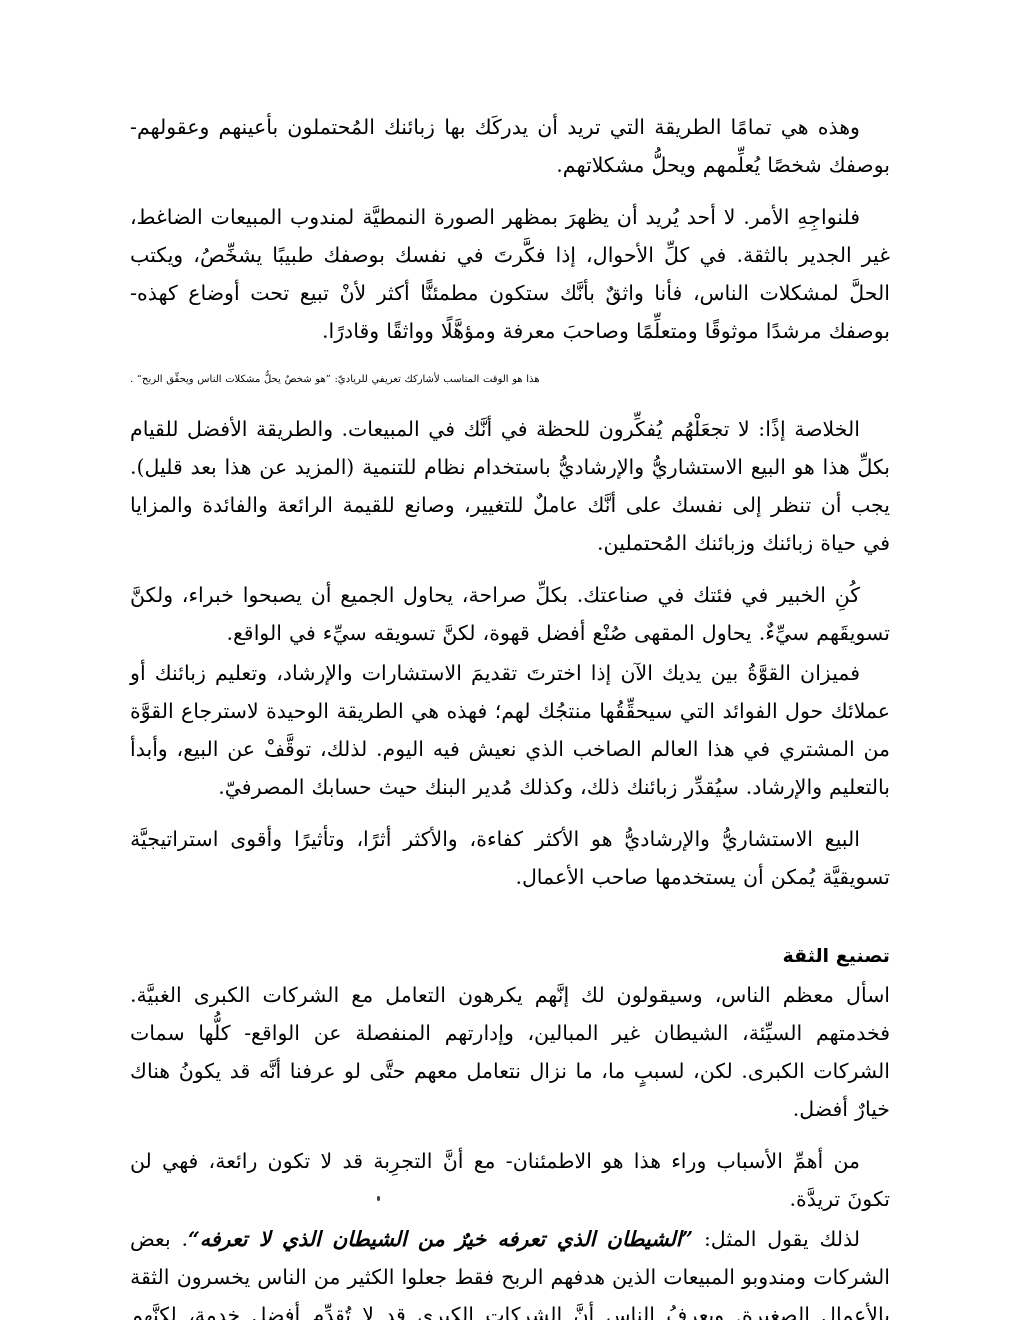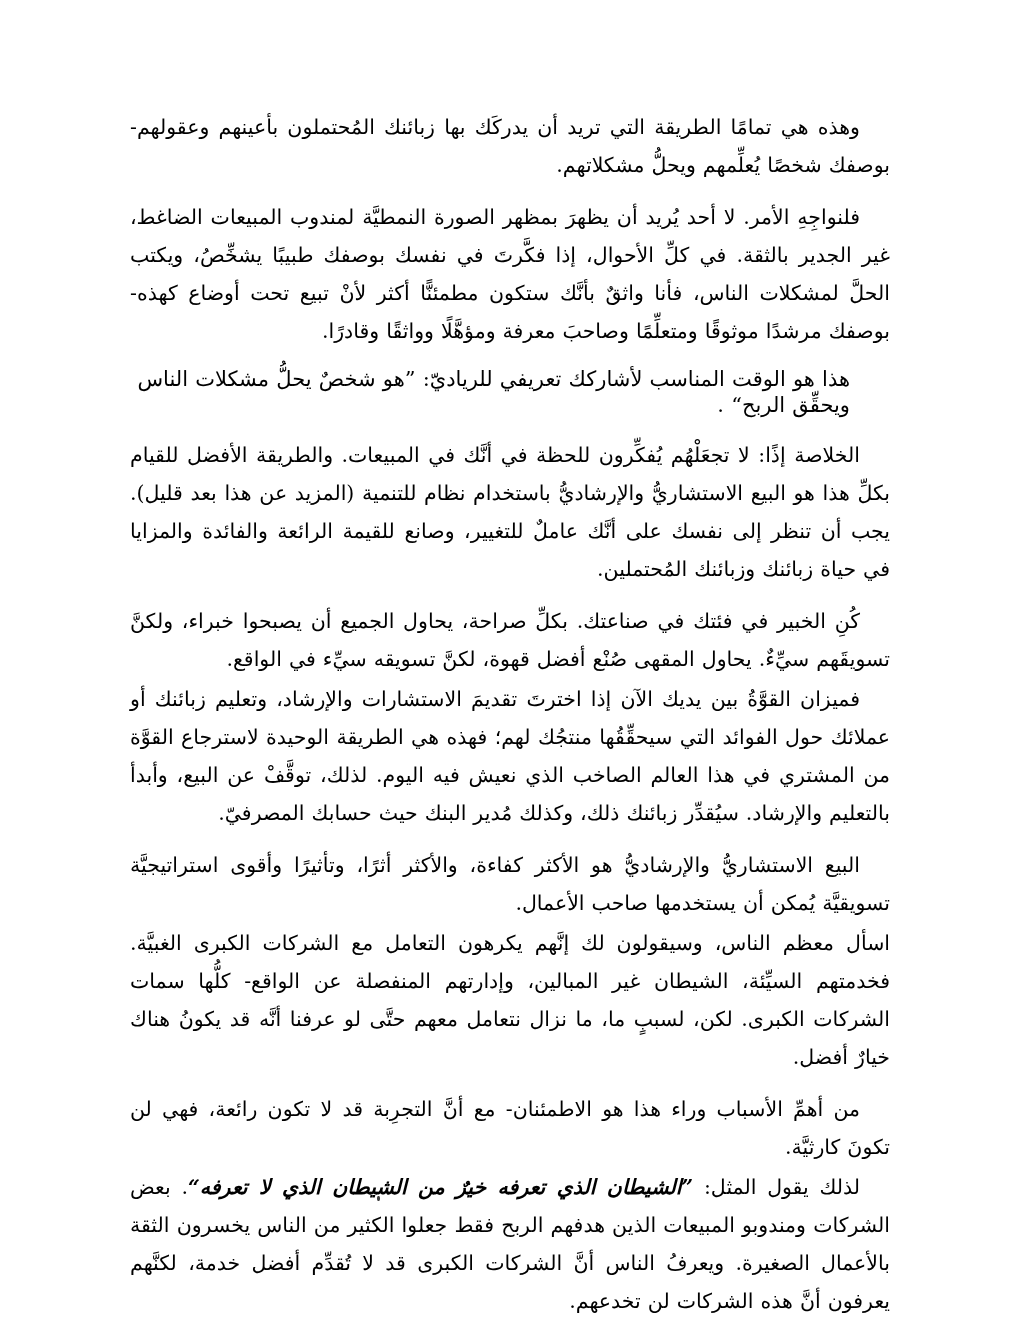--- a/index.html
+++ b/index.html
@@ -54,24 +54,24 @@
     margin-bottom: 2px;
   }
 
   p.no-indent {
     text-indent: 0;
   }
 
   
   p.callout {
     margin: 16px 0 18px 0;
-    font-size: 21px;
+    font-size: 10px;
     line-height: 26px;
     text-indent: 0;
-    text-align: right;
+    text-align: left;
     padding-right: 40px;
     word-spacing: 0.5px;
   }
 
   
   h2.section-heading {
     margin: 44px 0 6px 0;
     font-family: "DejaVu Sans", "Liberation Sans", sans-serif;
     font-size: 19px;
     font-weight: bold;
@@ -110,24 +110,25 @@
     <p class="callout">هذا هو الوقت المناسب لأشاركك تعريفي للرياديّ: ”هو شخصٌ يحلُّ مشكلات الناس ويحقِّق الربح“ .</p>
 
     <p class="body-par">الخلاصة إذًا: لا تجعَلْهُم يُفكِّرون للحظة في أنَّك في المبيعات. والطريقة الأفضل للقيام بكلِّ هذا هو البيع الاستشاريُّ والإرشاديُّ باستخدام نظام للتنمية (المزيد عن هذا بعد قليل). يجب أن تنظر إلى نفسك على أنَّك عاملٌ للتغيير، وصانع للقيمة الرائعة والفائدة والمزايا في حياة زبائنك وزبائنك المُحتملين.</p>
 
     <p class="body-par tight">كُنِ الخبير في فئتك في صناعتك. بكلِّ صراحة، يحاول الجميع أن يصبحوا خبراء، ولكنَّ تسويقَهم سيِّءٌ. يحاول المقهى صُنْع أفضل قهوة، لكنَّ تسويقه سيِّء في الواقع.</p>
 
     <p class="body-par">فميزان القوَّةُ بين يديك الآن إذا اخترتَ تقديمَ الاستشارات والإرشاد، وتعليم زبائنك أو عملائك حول الفوائد التي سيحقِّقُها منتجُك لهم؛ فهذه هي الطريقة الوحيدة لاسترجاع القوَّة من المشتري في هذا العالم الصاخب الذي نعيش فيه اليوم. لذلك، توقَّفْ عن البيع، وأبدأ بالتعليم والإرشاد. سيُقدِّر زبائنك ذلك، وكذلك مُدير البنك حيث حسابك المصرفيّ.</p>
 
     <p class="body-par tight">البيع الاستشاريُّ والإرشاديُّ هو الأكثر كفاءة، والأكثر أثرًا، وتأثيرًا وأقوى استراتيجيَّة تسويقيَّة يُمكن أن يستخدمها صاحب الأعمال.</p>
 
+    <h2 class="section-heading">تصنيع الثقة</h2>
 
     <p class="body-par no-indent">اسأل معظم الناس، وسيقولون لك إنَّهم يكرهون التعامل مع الشركات الكبرى الغبيَّة. فخدمتهم السيِّئة، الشيطان غير المبالين، وإدارتهم المنفصلة عن الواقع- كلُّها سمات الشركات الكبرى. لكن، لسببٍ ما، ما نزال نتعامل معهم حتَّى لو عرفنا أنَّه قد يكونُ هناك خيارٌ أفضل.</p>
 
-    <p class="body-par tight">من أهمِّ الأسباب وراء هذا هو الاطمئنان- مع أنَّ التجرِبة قد لا تكون رائعة، فهي لن تكونَ كارثيَّة.</p>
+    <p class="body-par tight">من أهمِّ الأسباب وراء هذا هو الاطمئنان- مع أنَّ التجرِبة قد لا تكون رائعة، فهي لن تكونَ تريدَّة.</p>
 
     <p class="body-par tight">
       <span>لذلك يقول المثل: </span><span class="italic-quote">”الشيطان الذي تعرفه خيرٌ من الشيطان الذي لا تعرفه“</span><span>. بعض الشركات ومندوبو المبيعات الذين هدفهم الربح فقط جعلوا الكثير من الناس يخسرون الثقة بالأعمال الصغيرة. ويعرفُ الناس أنَّ الشركات الكبرى قد لا تُقدِّم أفضل خدمة، لكنَّهم يعرفون أنَّ هذه الشركات لن تخدعهم.</span>
     </p>
 
   </div>
 
   <div class="stray-mark"></div>
 
 </div>

